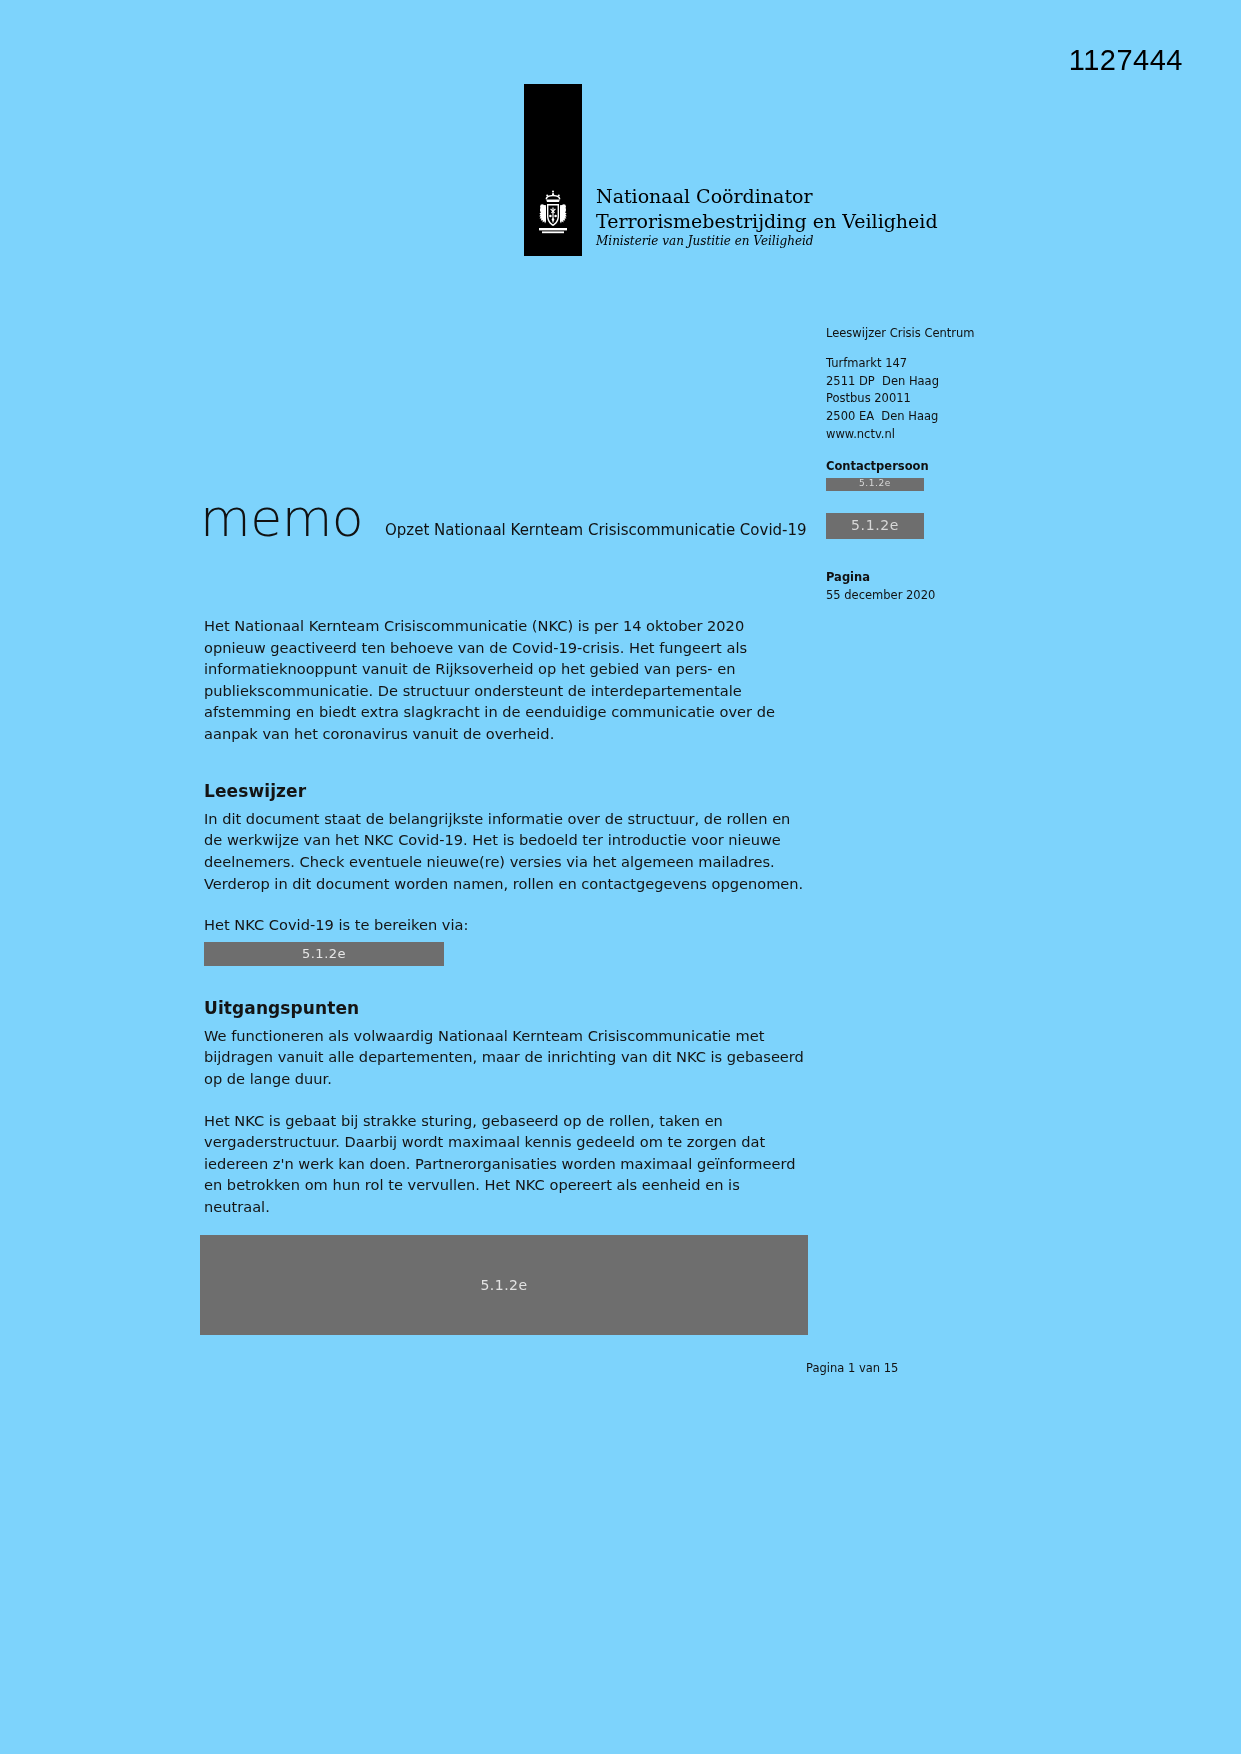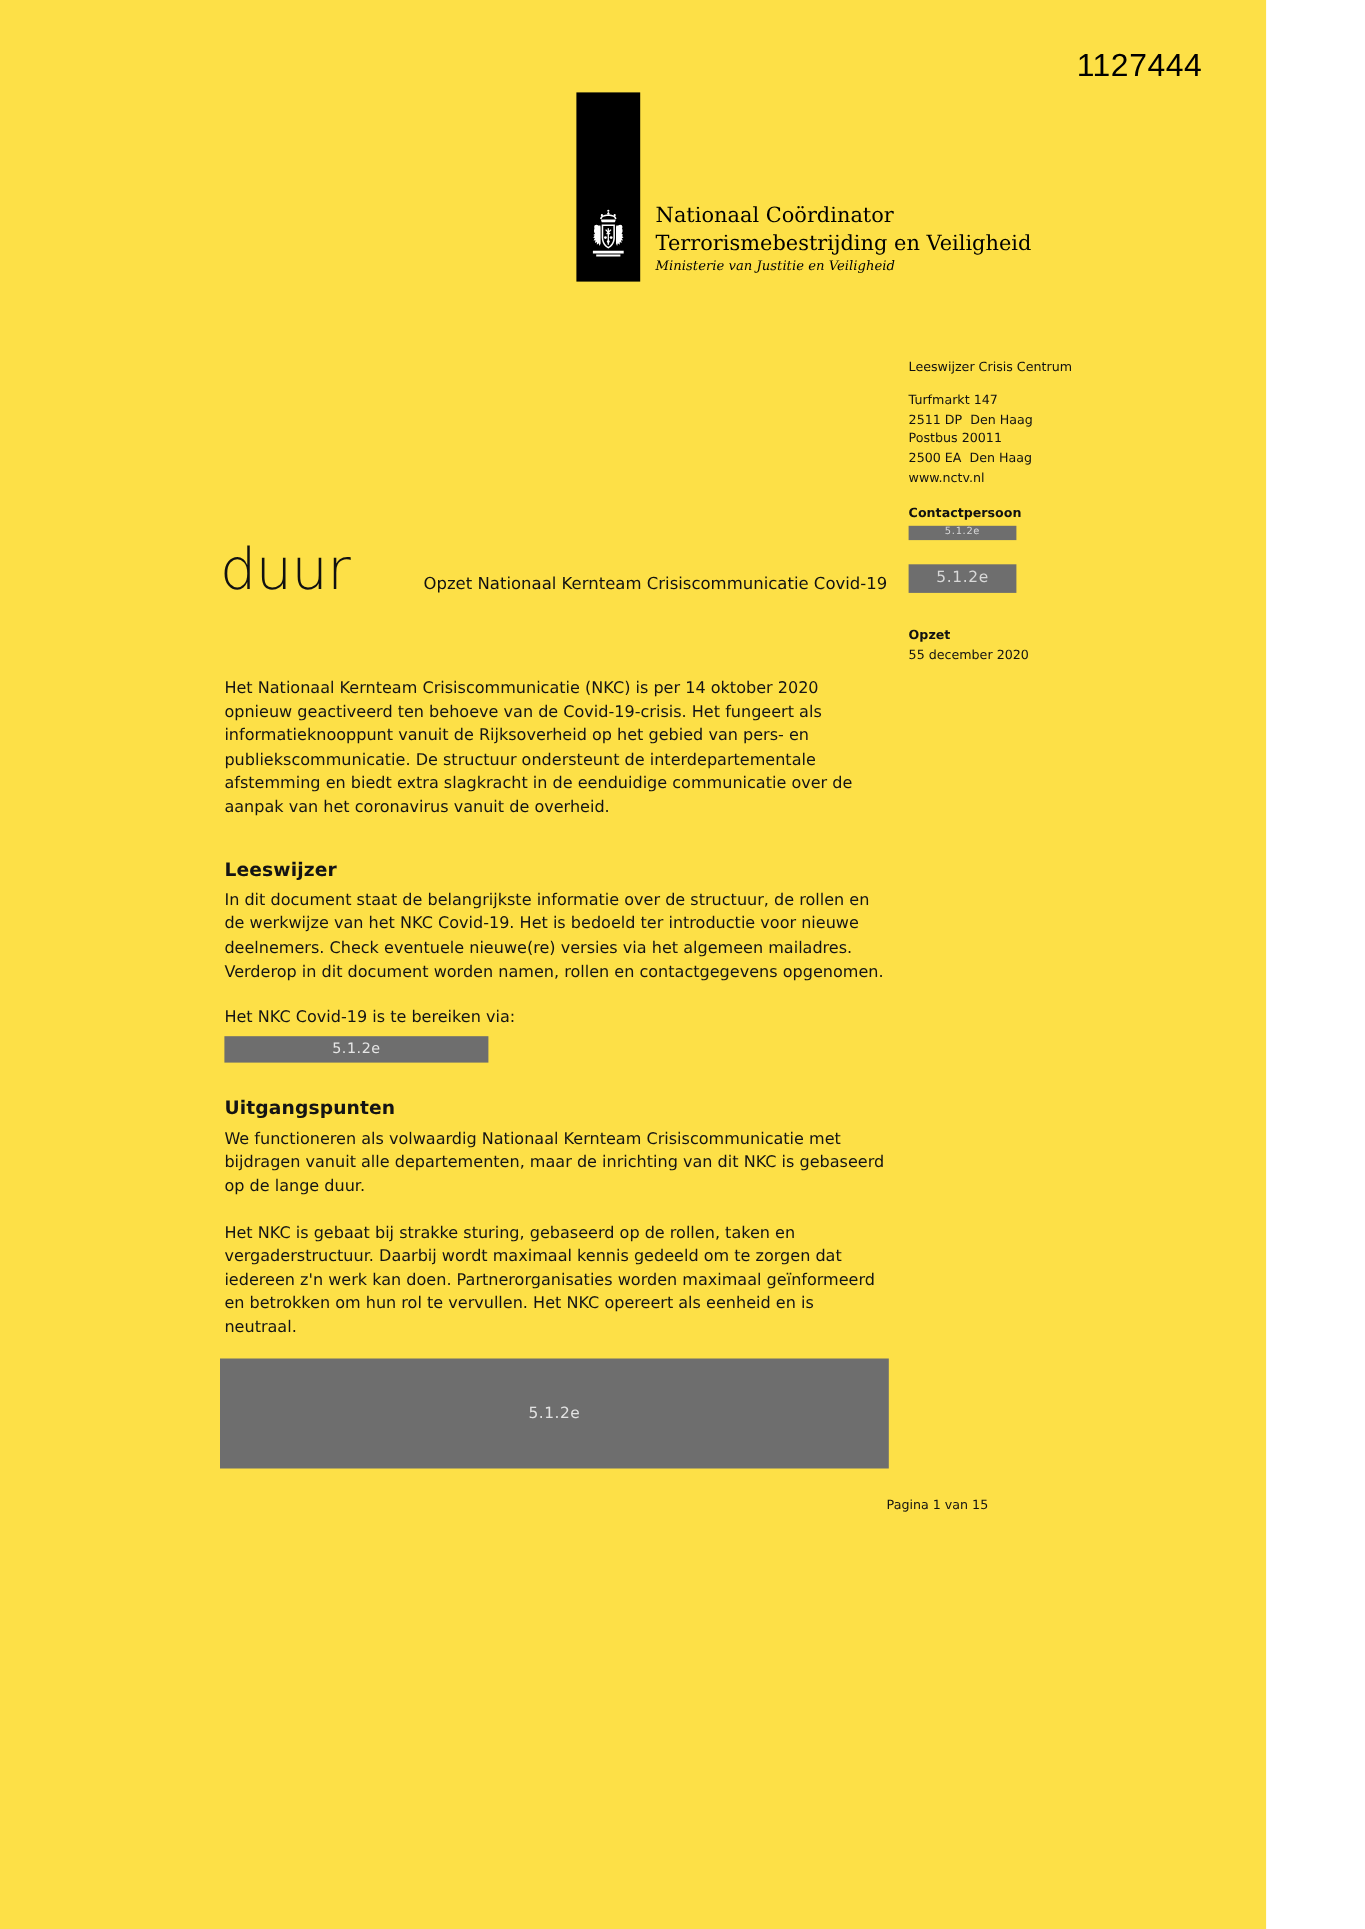--- a/index.html
+++ b/index.html
@@ -6,23 +6,23 @@
     margin: 0;
     padding: 0;
     background: #ffffff;
   }
   body {
     font-family: "DejaVu Sans", sans-serif;
     color: #1a1a1a;
   }
   .page {
     position: relative;
-    width: 1151px;
+    width: 1241px;
     height: 1754px;
-    background: #fde047;
+    background: #7dd3fc;
     overflow: hidden;
   }
 
   
   .doc-number {
     position: absolute;
     top: 44px;
     right: 58px;
     font-family: "Liberation Sans", sans-serif;
     font-size: 29px;
@@ -266,25 +266,25 @@
     <div class="meta-line">2511 DP  Den Haag</div>
     <div class="meta-line">Postbus 20011</div>
     <div class="meta-line">2500 EA  Den Haag</div>
     <div class="meta-line">www.nctv.nl</div>
 
     <div class="meta-label">Contactpersoon</div>
     <div class="redact redact-contact">5.1.2e</div>
 
     <div class="redact redact-person">5.1.2e</div>
 
-    <div class="meta-date-label">Opzet</div>
+    <div class="meta-date-label">Pagina</div>
     <div class="meta-date-value">55 december 2020</div>
   </div>
 
-  <div class="memo-title">duur</div>
+  <div class="memo-title">memo</div>
   <div class="memo-subtitle">Opzet Nationaal Kernteam Crisiscommunicatie Covid-19</div>
 
   <div class="body-col">
     <p>Het Nationaal Kernteam Crisiscommunicatie (NKC) is per 14 oktober 2020 opnieuw geactiveerd ten behoeve van de Covid-19-crisis. Het fungeert als informatieknooppunt vanuit de Rijksoverheid op het gebied van pers- en publiekscommunicatie. De structuur ondersteunt de interdepartementale afstemming en biedt extra slagkracht in de eenduidige communicatie over de aanpak van het coronavirus vanuit de overheid.</p>
 
     <h2 class="first">Leeswijzer</h2>
     <p>In dit document staat de belangrijkste informatie over de structuur, de rollen en de werkwijze van het NKC Covid-19. Het is bedoeld ter introductie voor nieuwe deelnemers. Check eventuele nieuwe(re) versies via het algemeen mailadres. Verderop in dit document worden namen, rollen en contactgegevens opgenomen.</p>
 
     <p class="tight">Het NKC Covid-19 is te bereiken via:</p>
     <div class="redact-inline">5.1.2e</div>

